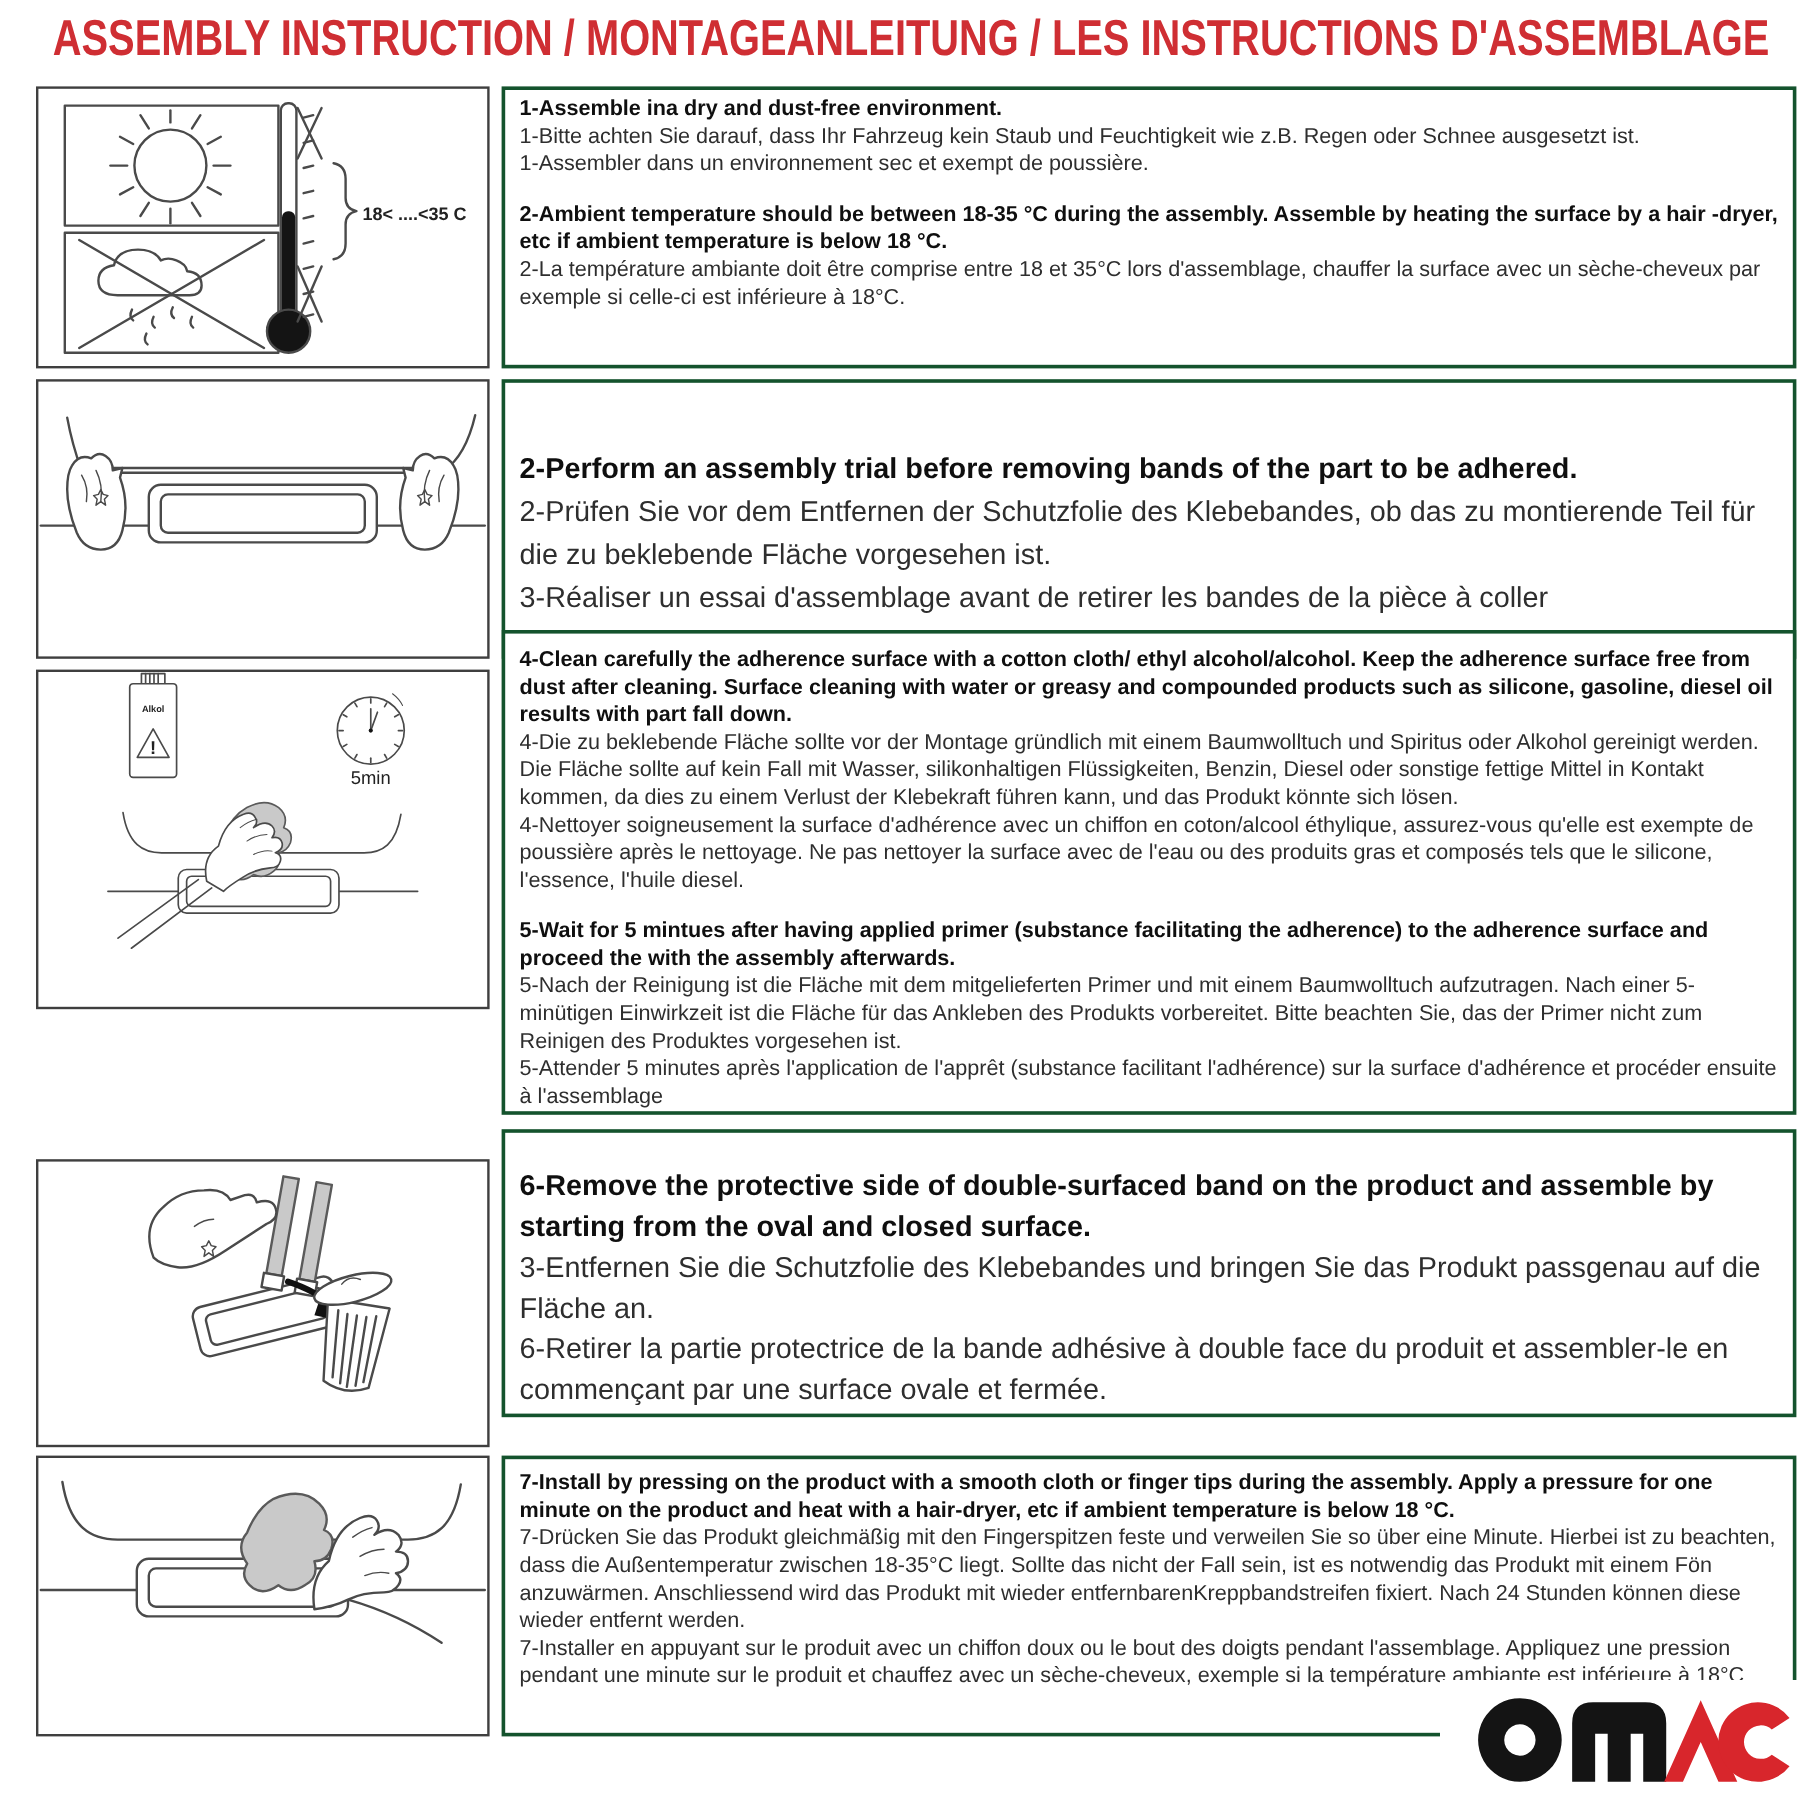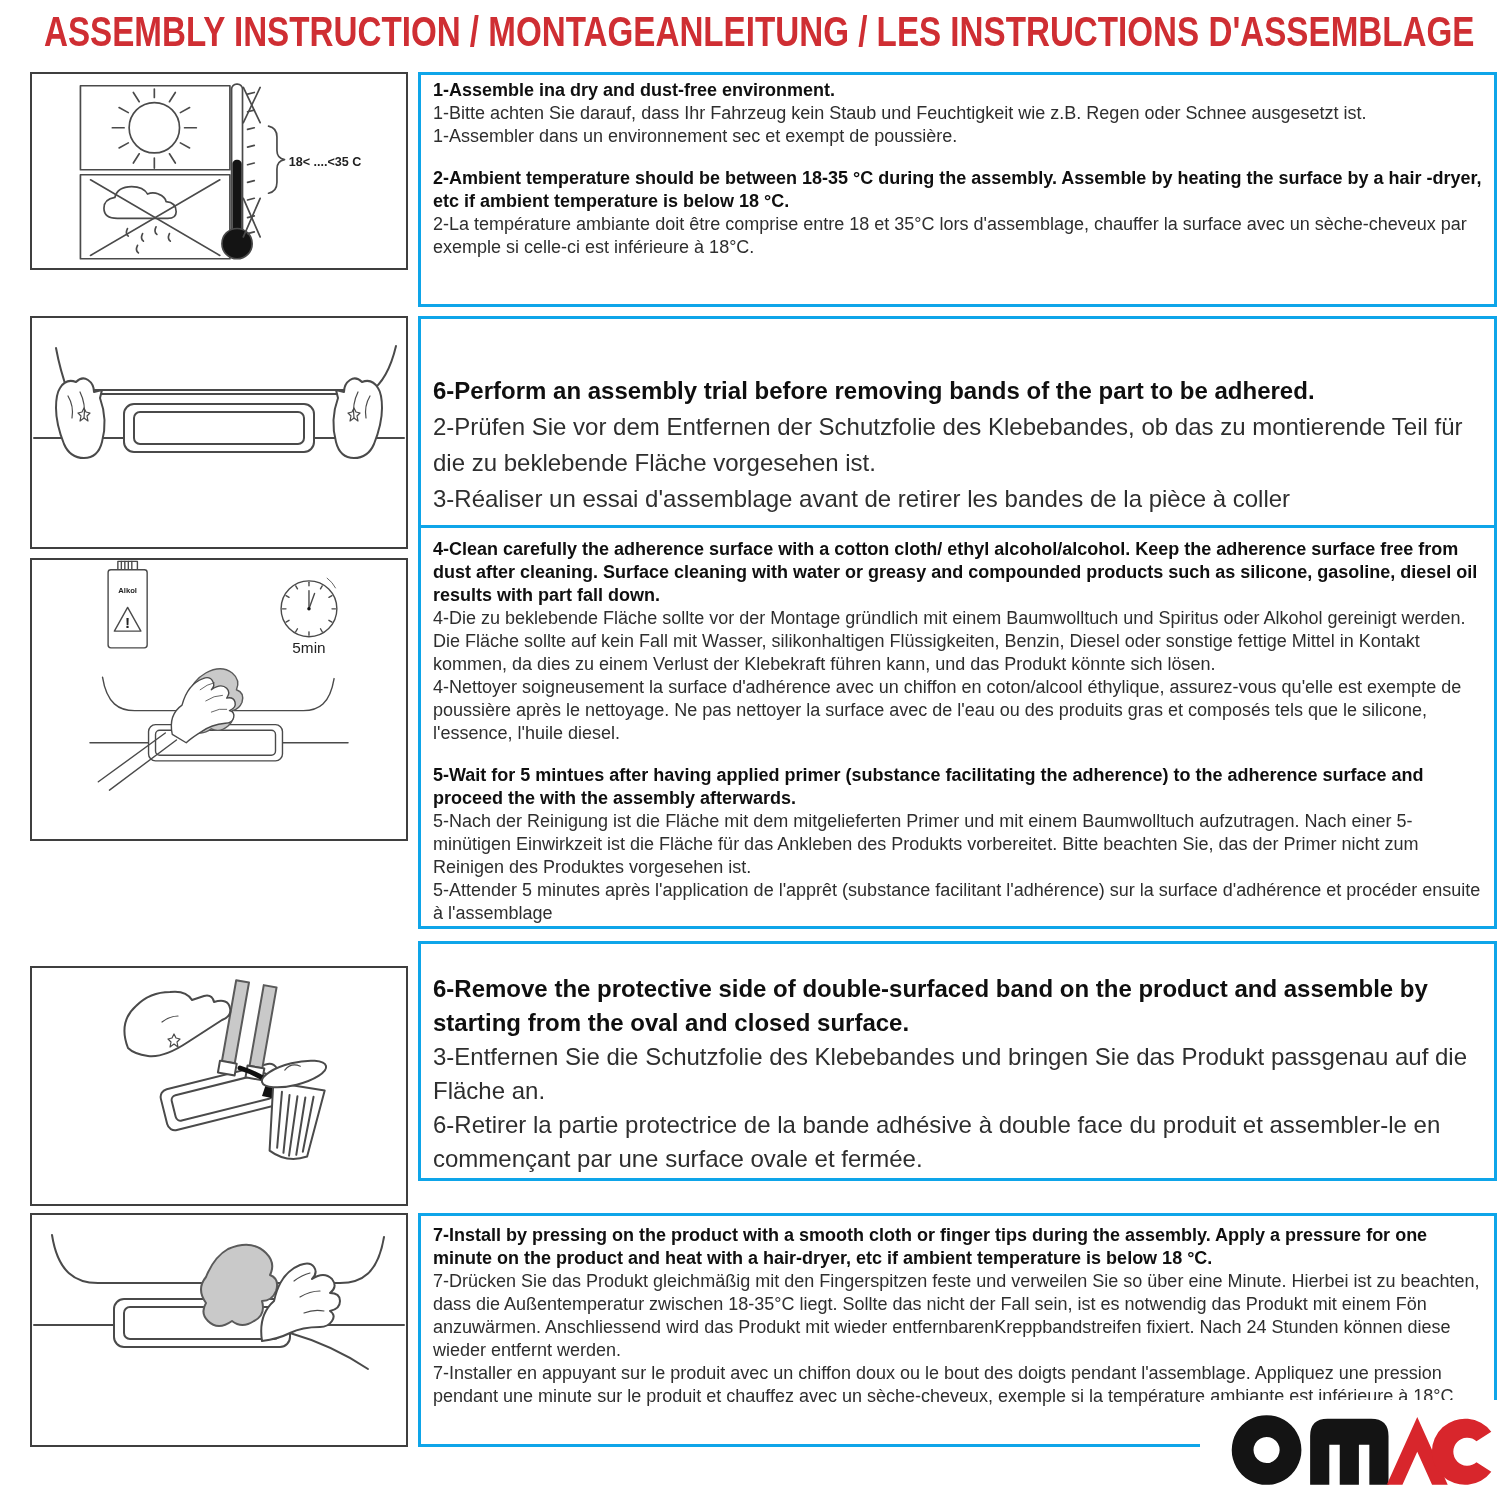--- a/index.html
+++ b/index.html
@@ -1,23 +1,23 @@
 <!DOCTYPE html>
 <html><head>
 <meta charset="utf-8">
 <style>
   html,body{margin:0;padding:0;background:#fff;}
   body{font-family:"Liberation Sans", sans-serif;}
   .page{position:relative;width:1500px;height:1500px;background:#fff;overflow:hidden;}
   .title{position:absolute;left:44px;top:8px;font-size:42px;font-weight:700;color:#cf2e33;
          white-space:nowrap;transform:scaleX(.79);transform-origin:0 0;letter-spacing:0;}
   .ibox{position:absolute;left:30px;width:378px;border:2px solid #3f3f3f;background:#fff;box-sizing:border-box;}
-  .tbox{position:absolute;left:418px;width:1079px;border:3px solid #0ea5e9;background:#fff;
+  .tbox{position:absolute;left:418px;width:1079px;border:3px solid #14532d;background:#fff;
         box-sizing:border-box;padding:4px 12px;overflow:hidden;}
-  .i1{top:72px;height:198px}.i2{top:316px;height:233px}.i3{top:558px;height:283px}
+  .i1{top:72px;height:235px}.i2{top:316px;height:233px}.i3{top:558px;height:283px}
   .i4{top:966px;height:240px}.i5{top:1213px;height:234px}
   .t1{top:72px;height:235px}.t2{top:316px;height:233px;padding-top:54px}
   .t3{top:525px;height:404px;padding-top:10px}.t4{top:941px;height:240px;padding-top:28px}
   .t5{top:1213px;height:234px;padding-top:8px}
   .tbox p{margin:0;color:#2e2e2e;}
   .sm p{font-size:18px;line-height:23px;}
   .lg2 p{font-size:24px;line-height:36px;}
   .lg4 p{font-size:24px;line-height:34px;}
   p.b{font-weight:700;color:#0f0f0f;}
   p.gap{margin-top:19px;}
@@ -129,21 +129,21 @@
       <g transform="scale(-1,1) translate(-374,0)">
         <path class="fw" d="M28,70 q6,-10 16,-6 q6,-6 12,-2 q6,4 6,12 l8,-2 l-2,8 q8,22 2,44 q-4,16 -18,16 q-14,0 -20,-14 q-8,-20 -8,-36 q0,-14 4,-20 z"></path>
         <path class="thin" d="M36,78 q6,10 4,22"></path>
           <path class="thin" d="M48,74 q6,12 4,26"></path>
         <path class="thin" d="M52,90 l2,4 4,1 -3,3 1,5 -4,-3 -4,3 1,-5 -3,-3 4,-1 z"></path>
       </g>
     </svg>
   </div>
 
   <div class="tbox t2 lg2">
-    <p class="b">6-Perform an assembly trial before removing bands of the part to be adhered.</p>
+    <p class="b">2-Perform an assembly trial before removing bands of the part to be adhered.</p>
     <p>2-Prüfen Sie vor dem Entfernen der Schutzfolie des Klebebandes, ob das zu montierende Teil für die zu beklebende Fläche vorgesehen ist.</p>
     <p>3-Réaliser un essai d'assemblage avant de retirer les bandes de la pièce à coller</p>
   </div>
 
   <div class="ibox i3">
     <svg class="art" viewBox="0 0 374 400">
       <g>
         <rect x="42" y="2" width="28" height="13" class="fw"></rect>
         <g class="thin">
             <line x1="47" y1="2" x2="47" y2="15"></line>

